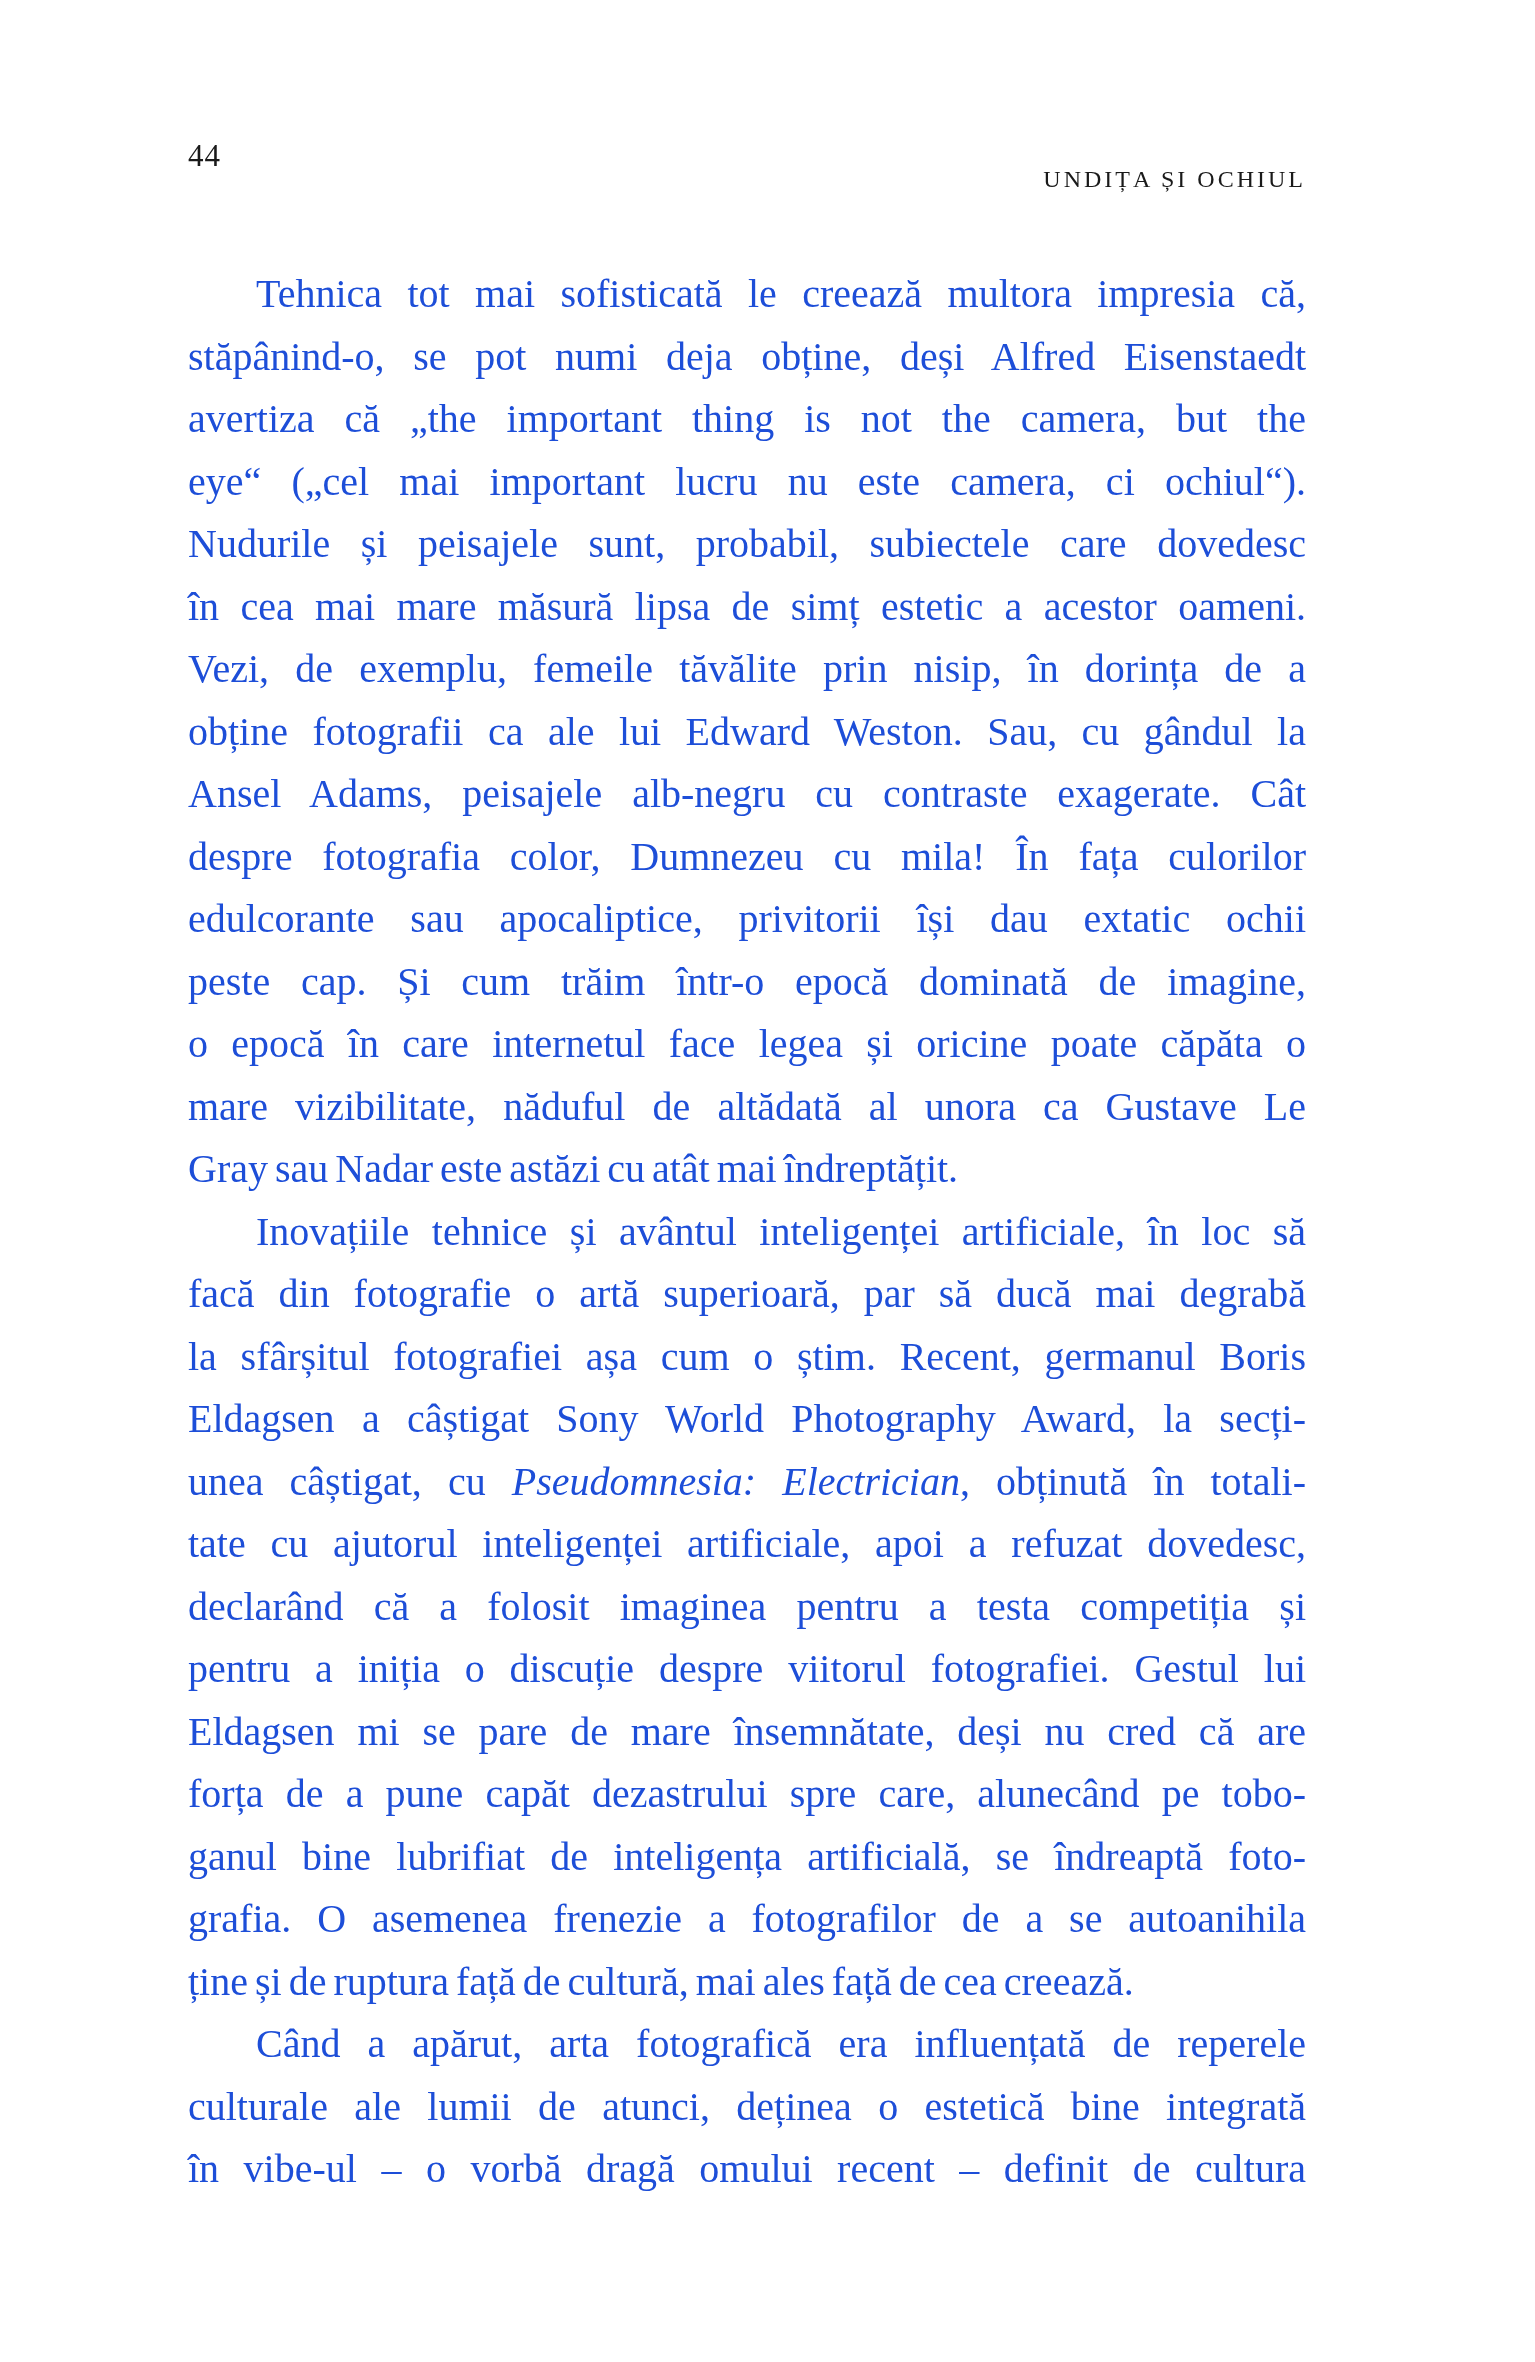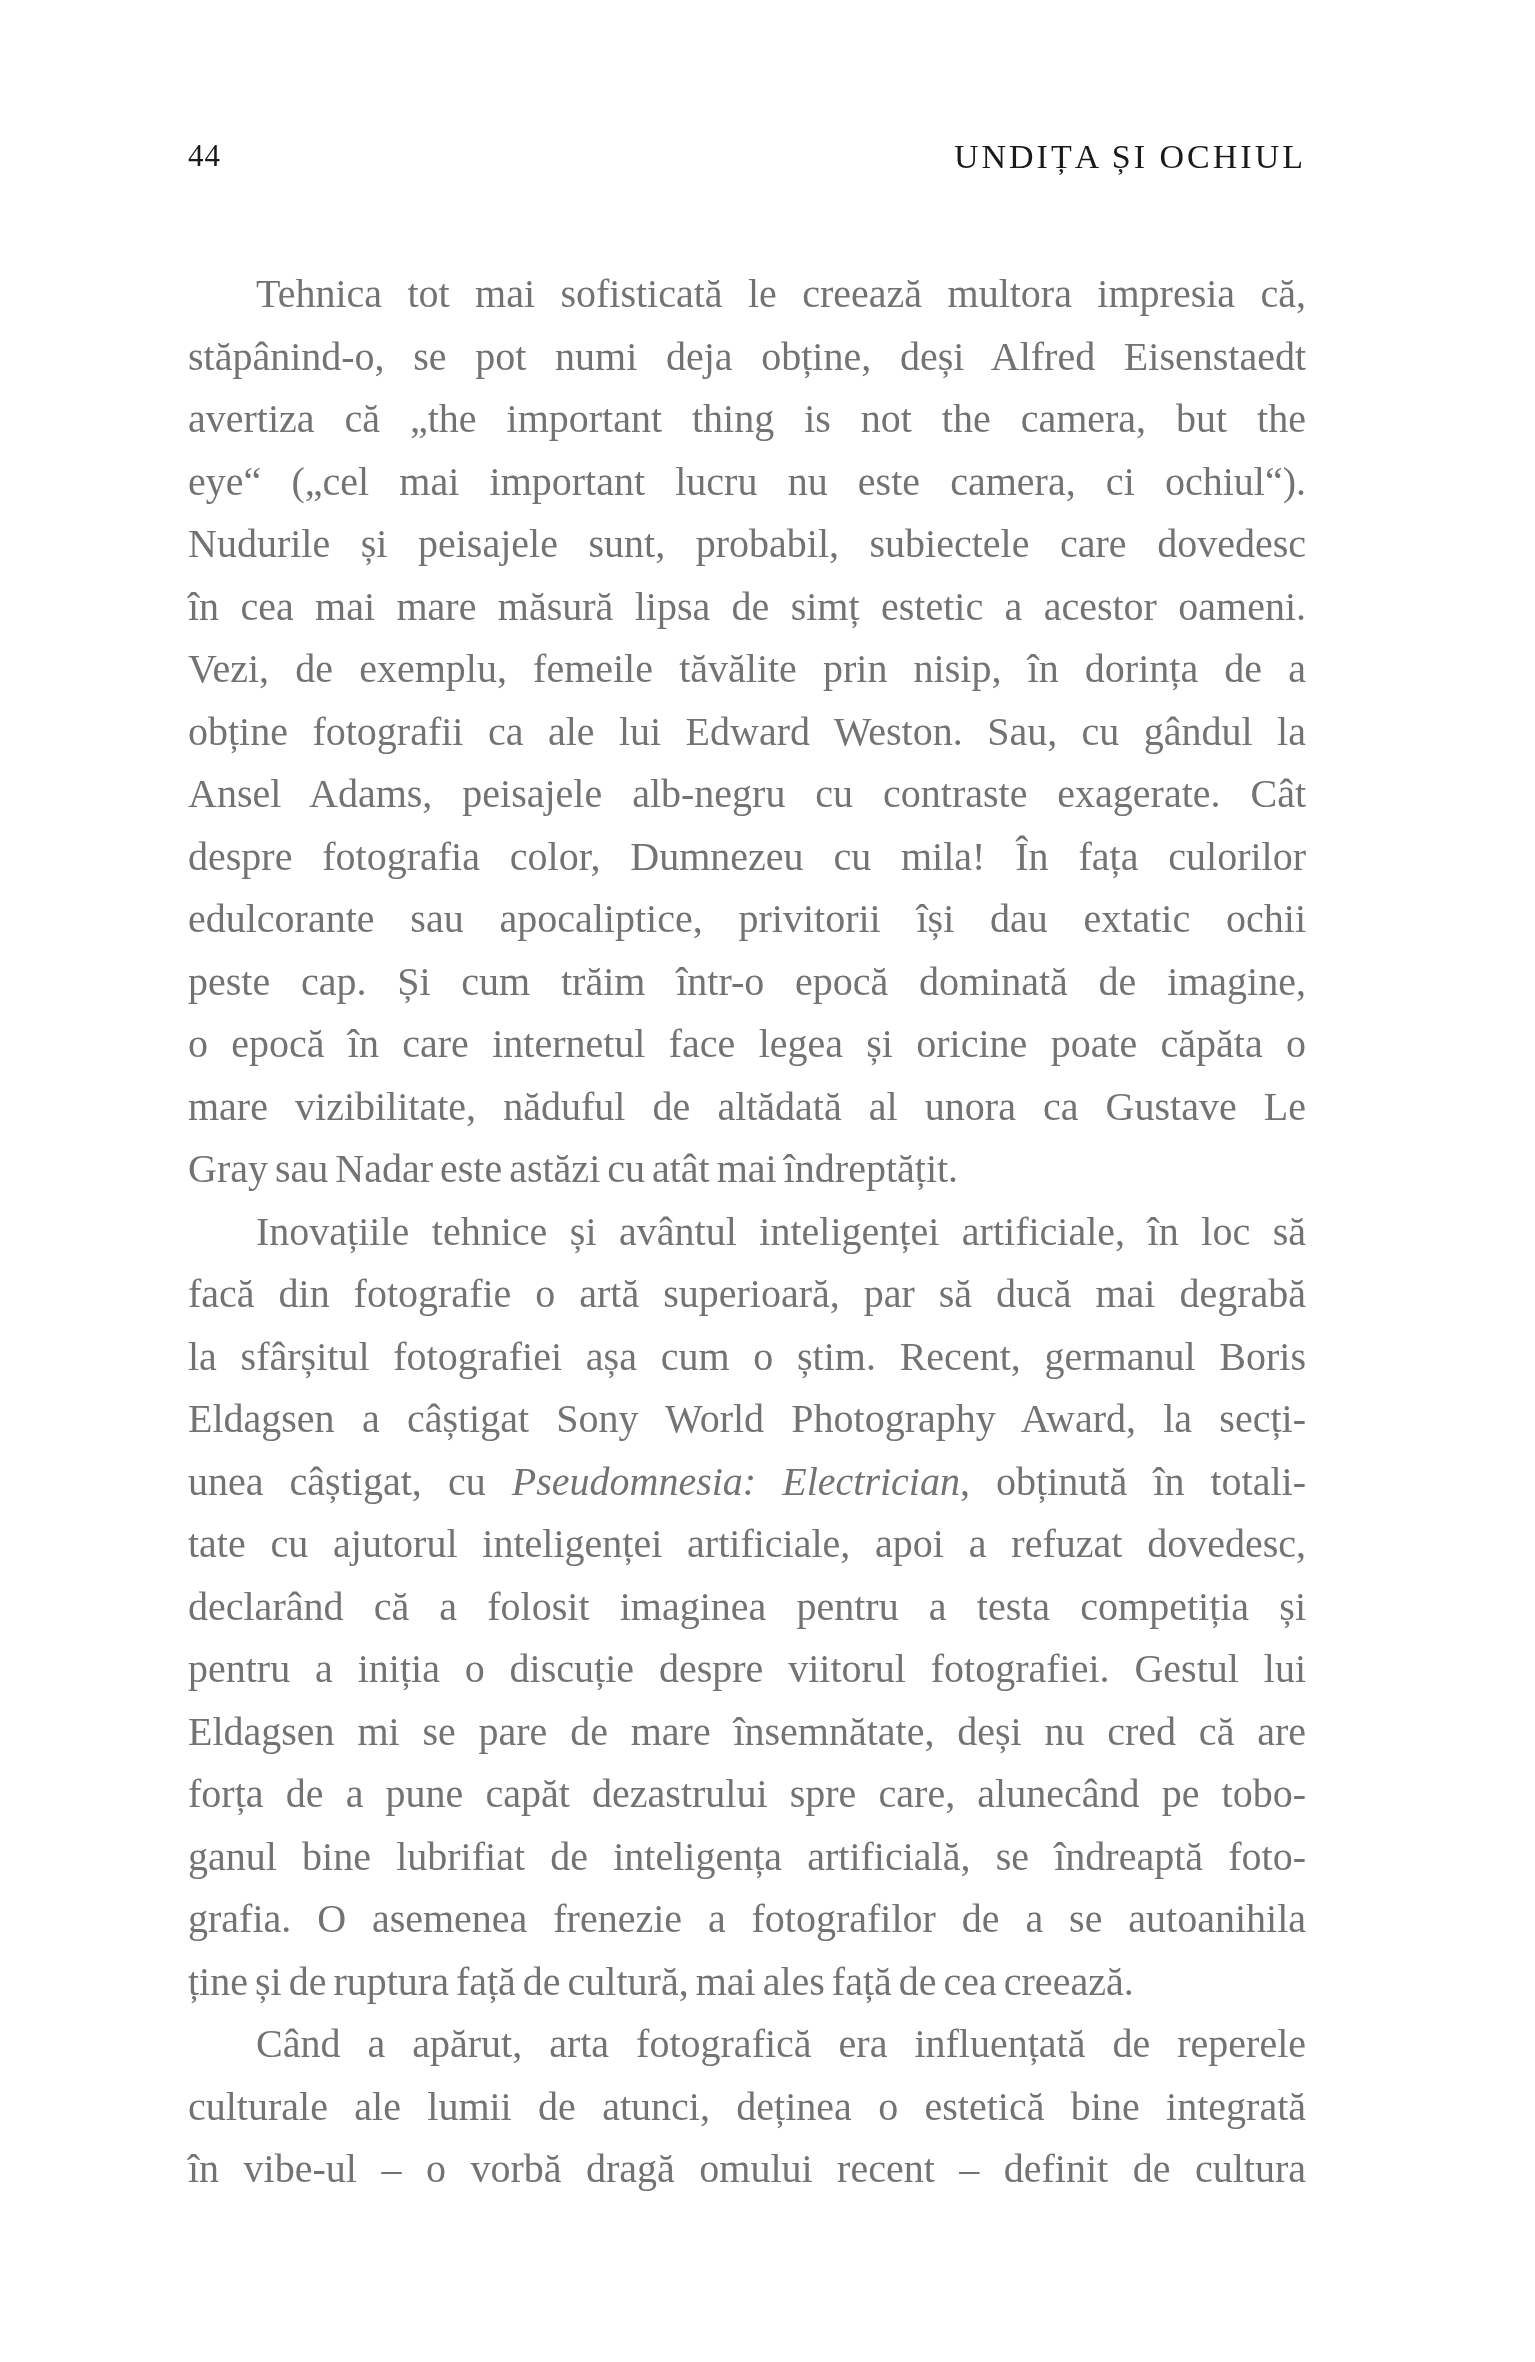--- a/index.html
+++ b/index.html
@@ -24,33 +24,34 @@
     width: 1118px;
     display: flex;
     justify-content: space-between;
     align-items: flex-start;
   }
   .page-number {
     font-size: 31px;
     letter-spacing: 1px;
   }
   .running-title {
-    font-size: 34px;
+    font-size: 24px;
     letter-spacing: 3px;
     white-space: nowrap;
+    margin-top: 28px;
   }
   .text-body {
     position: absolute;
     top: 263px;
     left: 188px;
     width: 1118px;
     font-size: 40px;
     line-height: 62.5px;
     word-spacing: -3px;
-    color: #737373;
+    color: #1d4ed8;
   }
   .paragraph {
     margin: 0;
   }
   .line {
     text-align: justify;
     text-align-last: justify;
   }
   .line.indent {
     text-indent: 68px;

